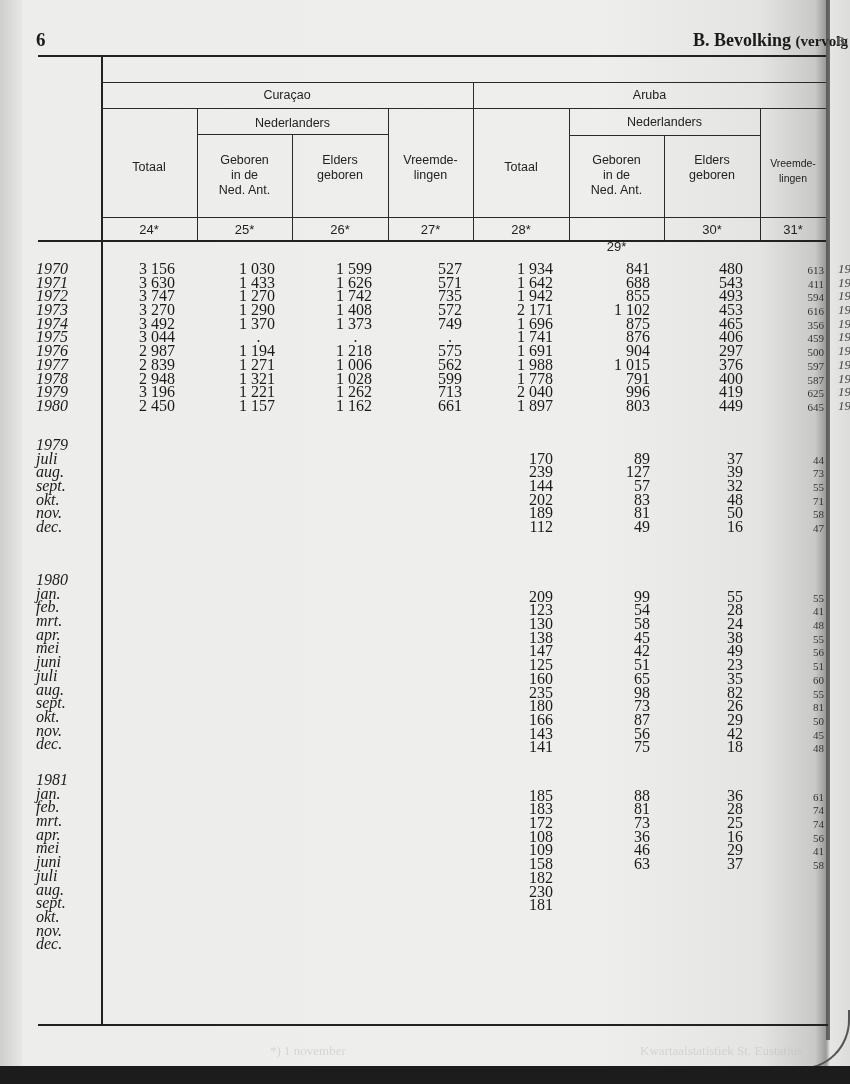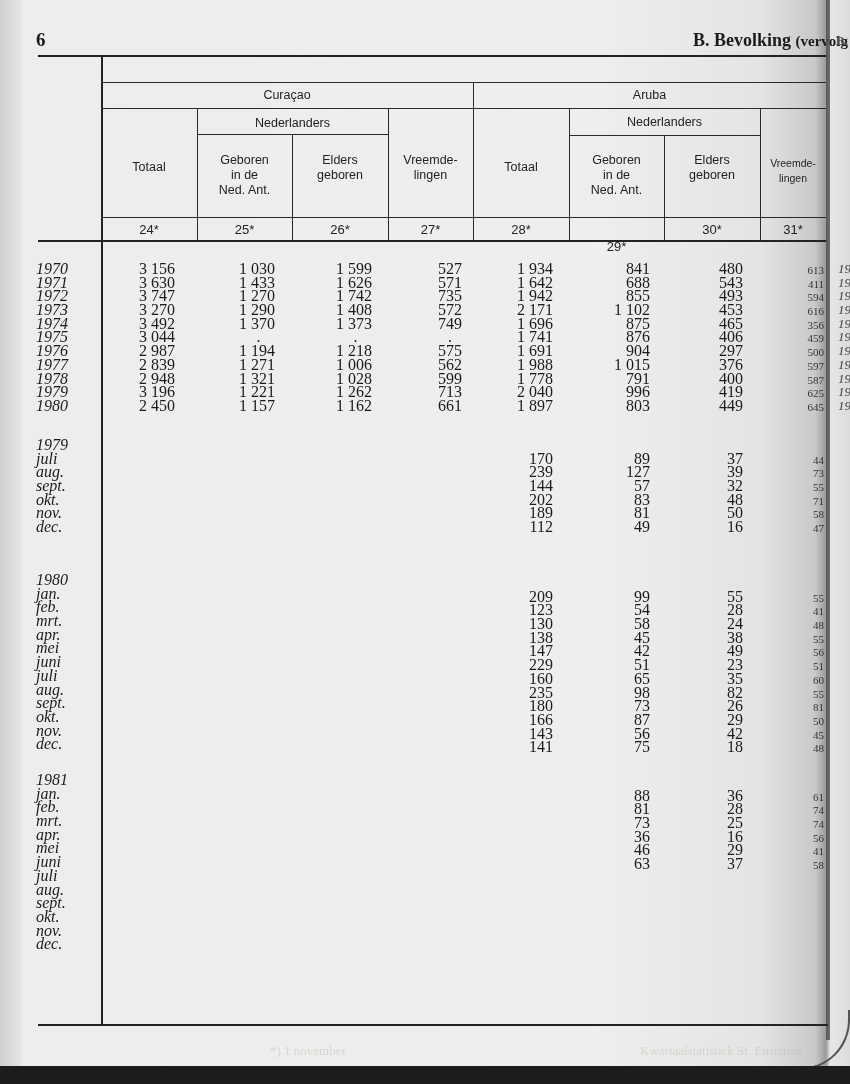--- a/index.html
+++ b/index.html
@@ -301,21 +301,21 @@
       <div>nov.</div>
       <div>dec.</div>
   </div>
   <div class="col" style="left:510px; top:576px; width:43px;">
     <div></div>
       <div>209</div>
       <div>123</div>
       <div>130</div>
       <div>138</div>
       <div>147</div>
-      <div>229</div>
+      <div>125</div>
       <div>160</div>
       <div>235</div>
       <div>180</div>
       <div>166</div>
       <div>143</div>
       <div>141</div>
   </div>
   <div class="col" style="left:610px; top:576px; width:40px;">
     <div></div>
       <div>99</div>
@@ -370,20 +370,32 @@
       <div>apr.</div>
       <div>mei</div>
       <div>juni</div>
       <div>juli</div>
       <div>aug.</div>
       <div>sept.</div>
       <div>okt.</div>
       <div>nov.</div>
       <div>dec.</div>
   </div>
+  <div class="col" style="left:510px; top:775px; width:43px;">
+    <div></div>
+      <div>185</div>
+      <div>183</div>
+      <div>172</div>
+      <div>108</div>
+      <div>109</div>
+      <div>158</div>
+      <div>182</div>
+      <div>230</div>
+      <div>181</div>
+  </div>
   <div class="col" style="left:610px; top:775px; width:40px;">
     <div></div>
       <div>88</div>
       <div>81</div>
       <div>73</div>
       <div>36</div>
       <div>46</div>
       <div>63</div>
   </div>
   <div class="col" style="left:710px; top:775px; width:33px;">

